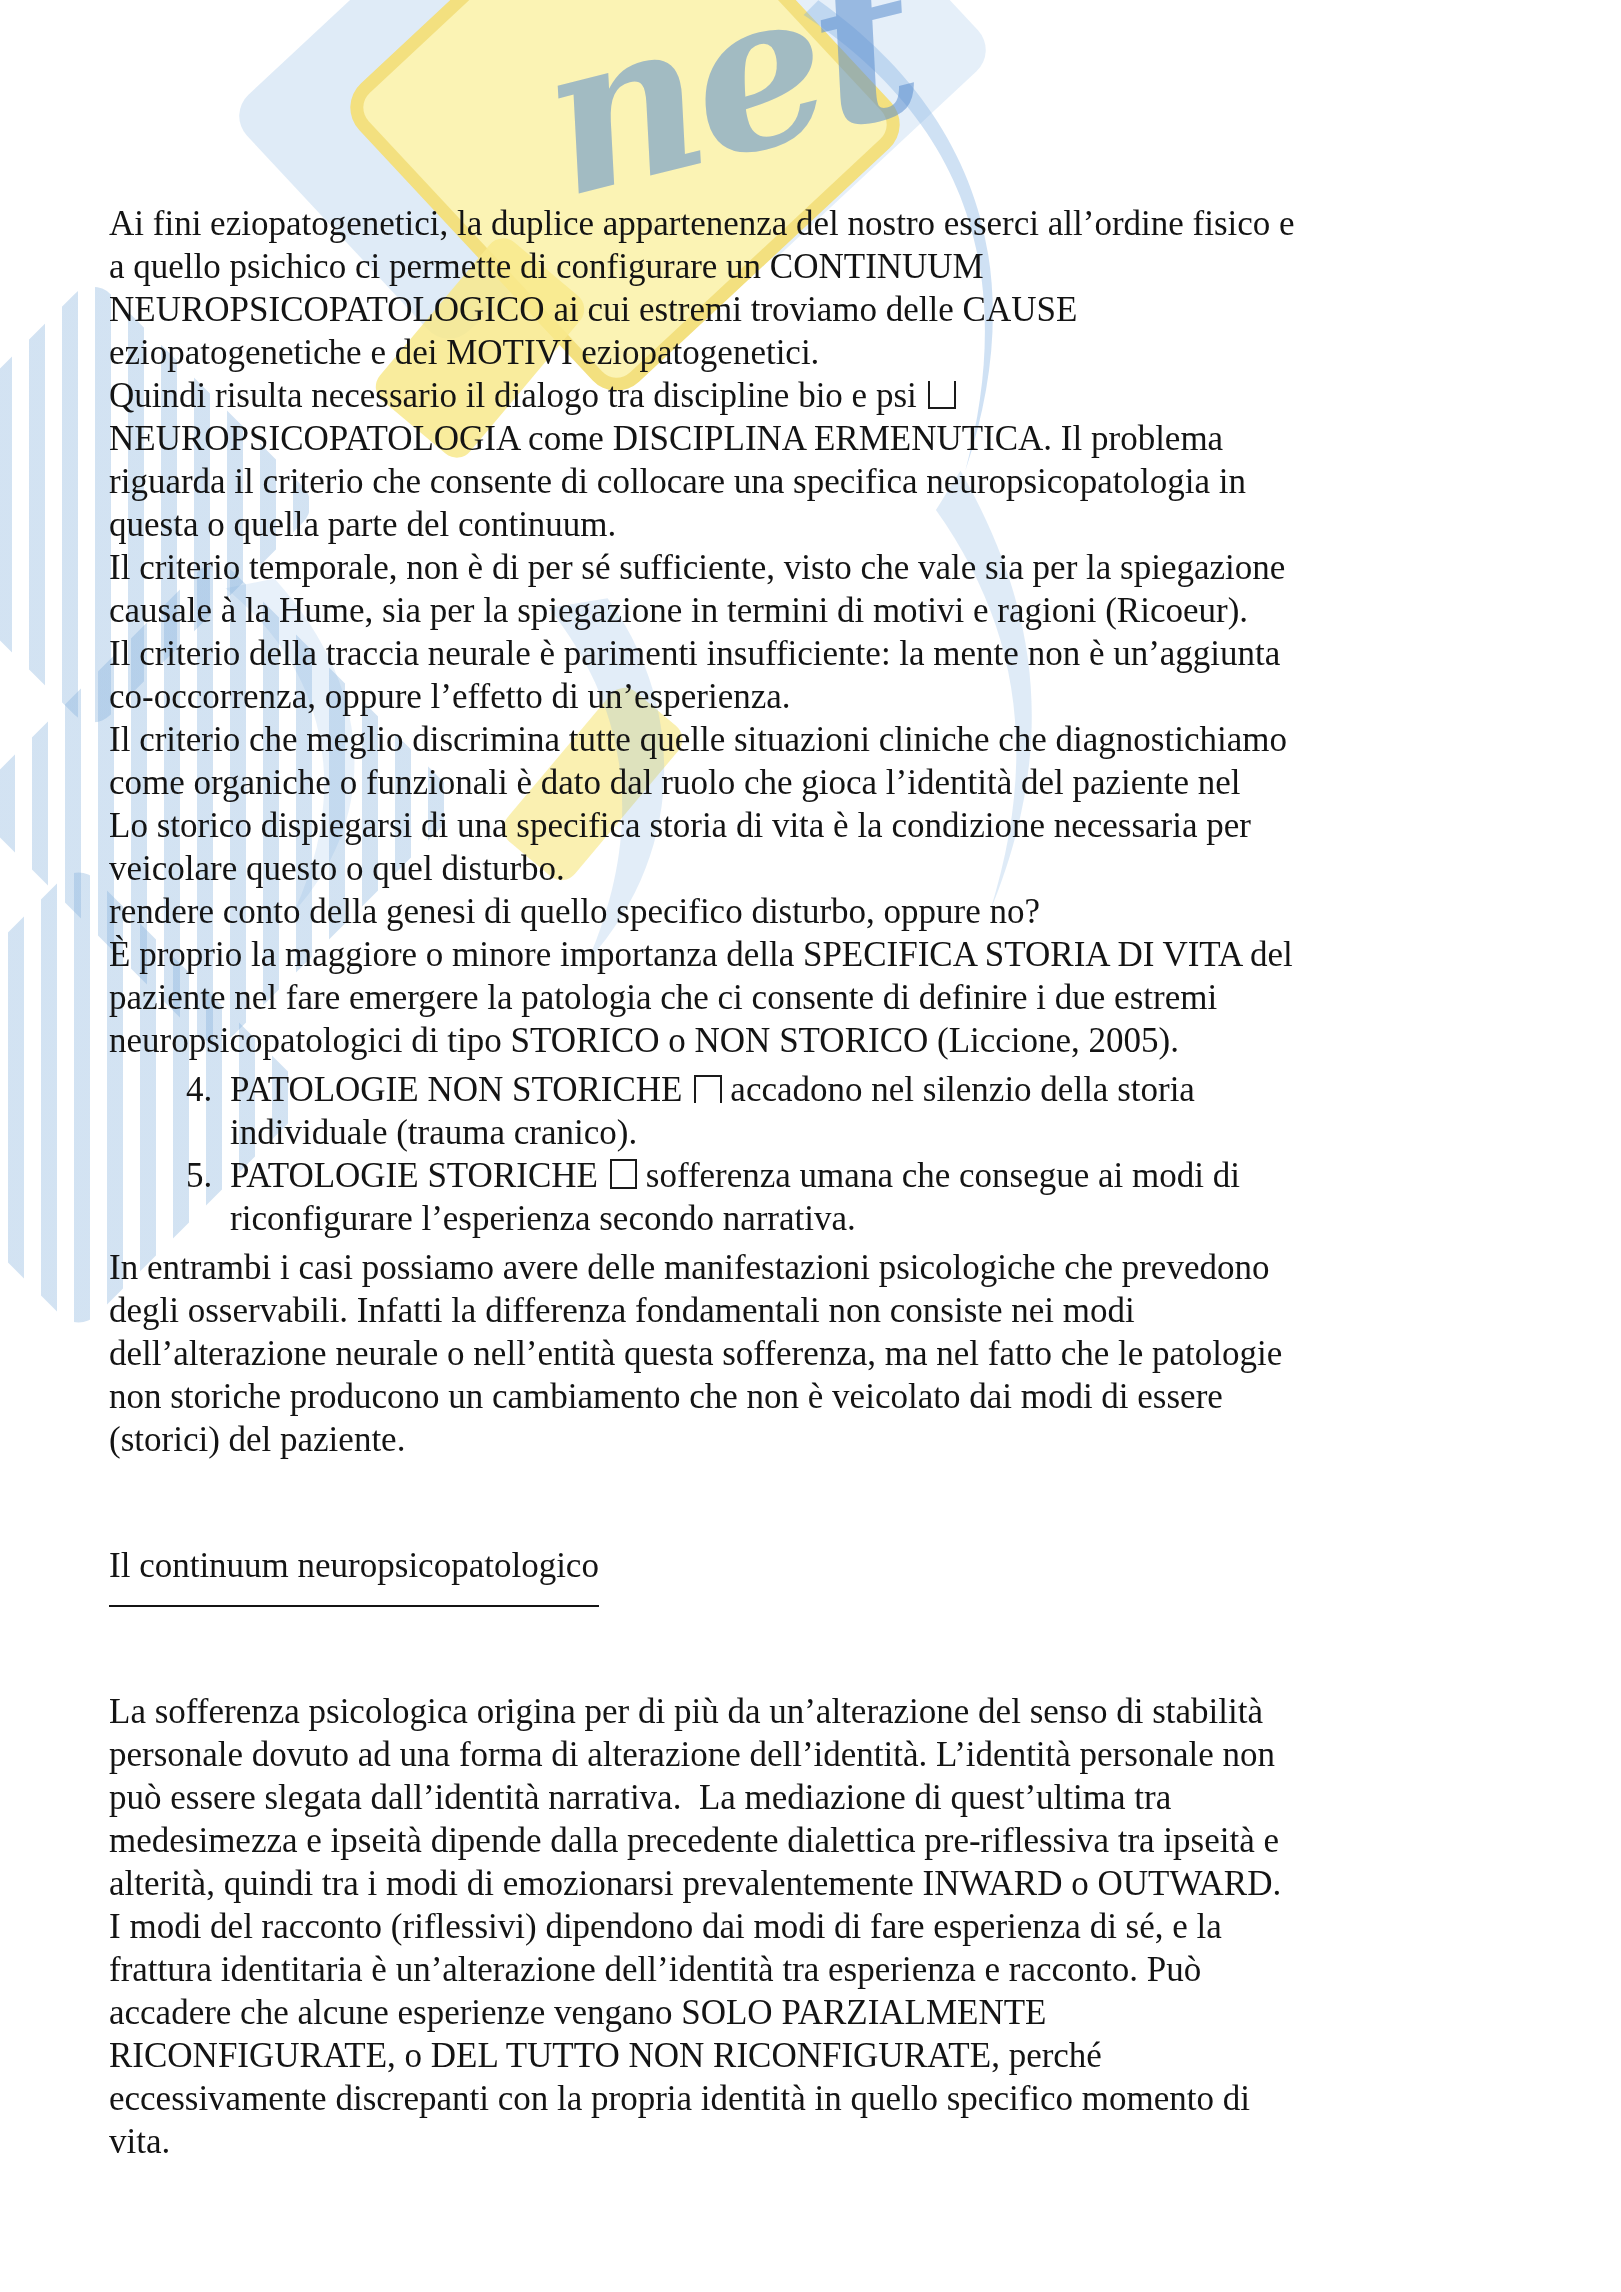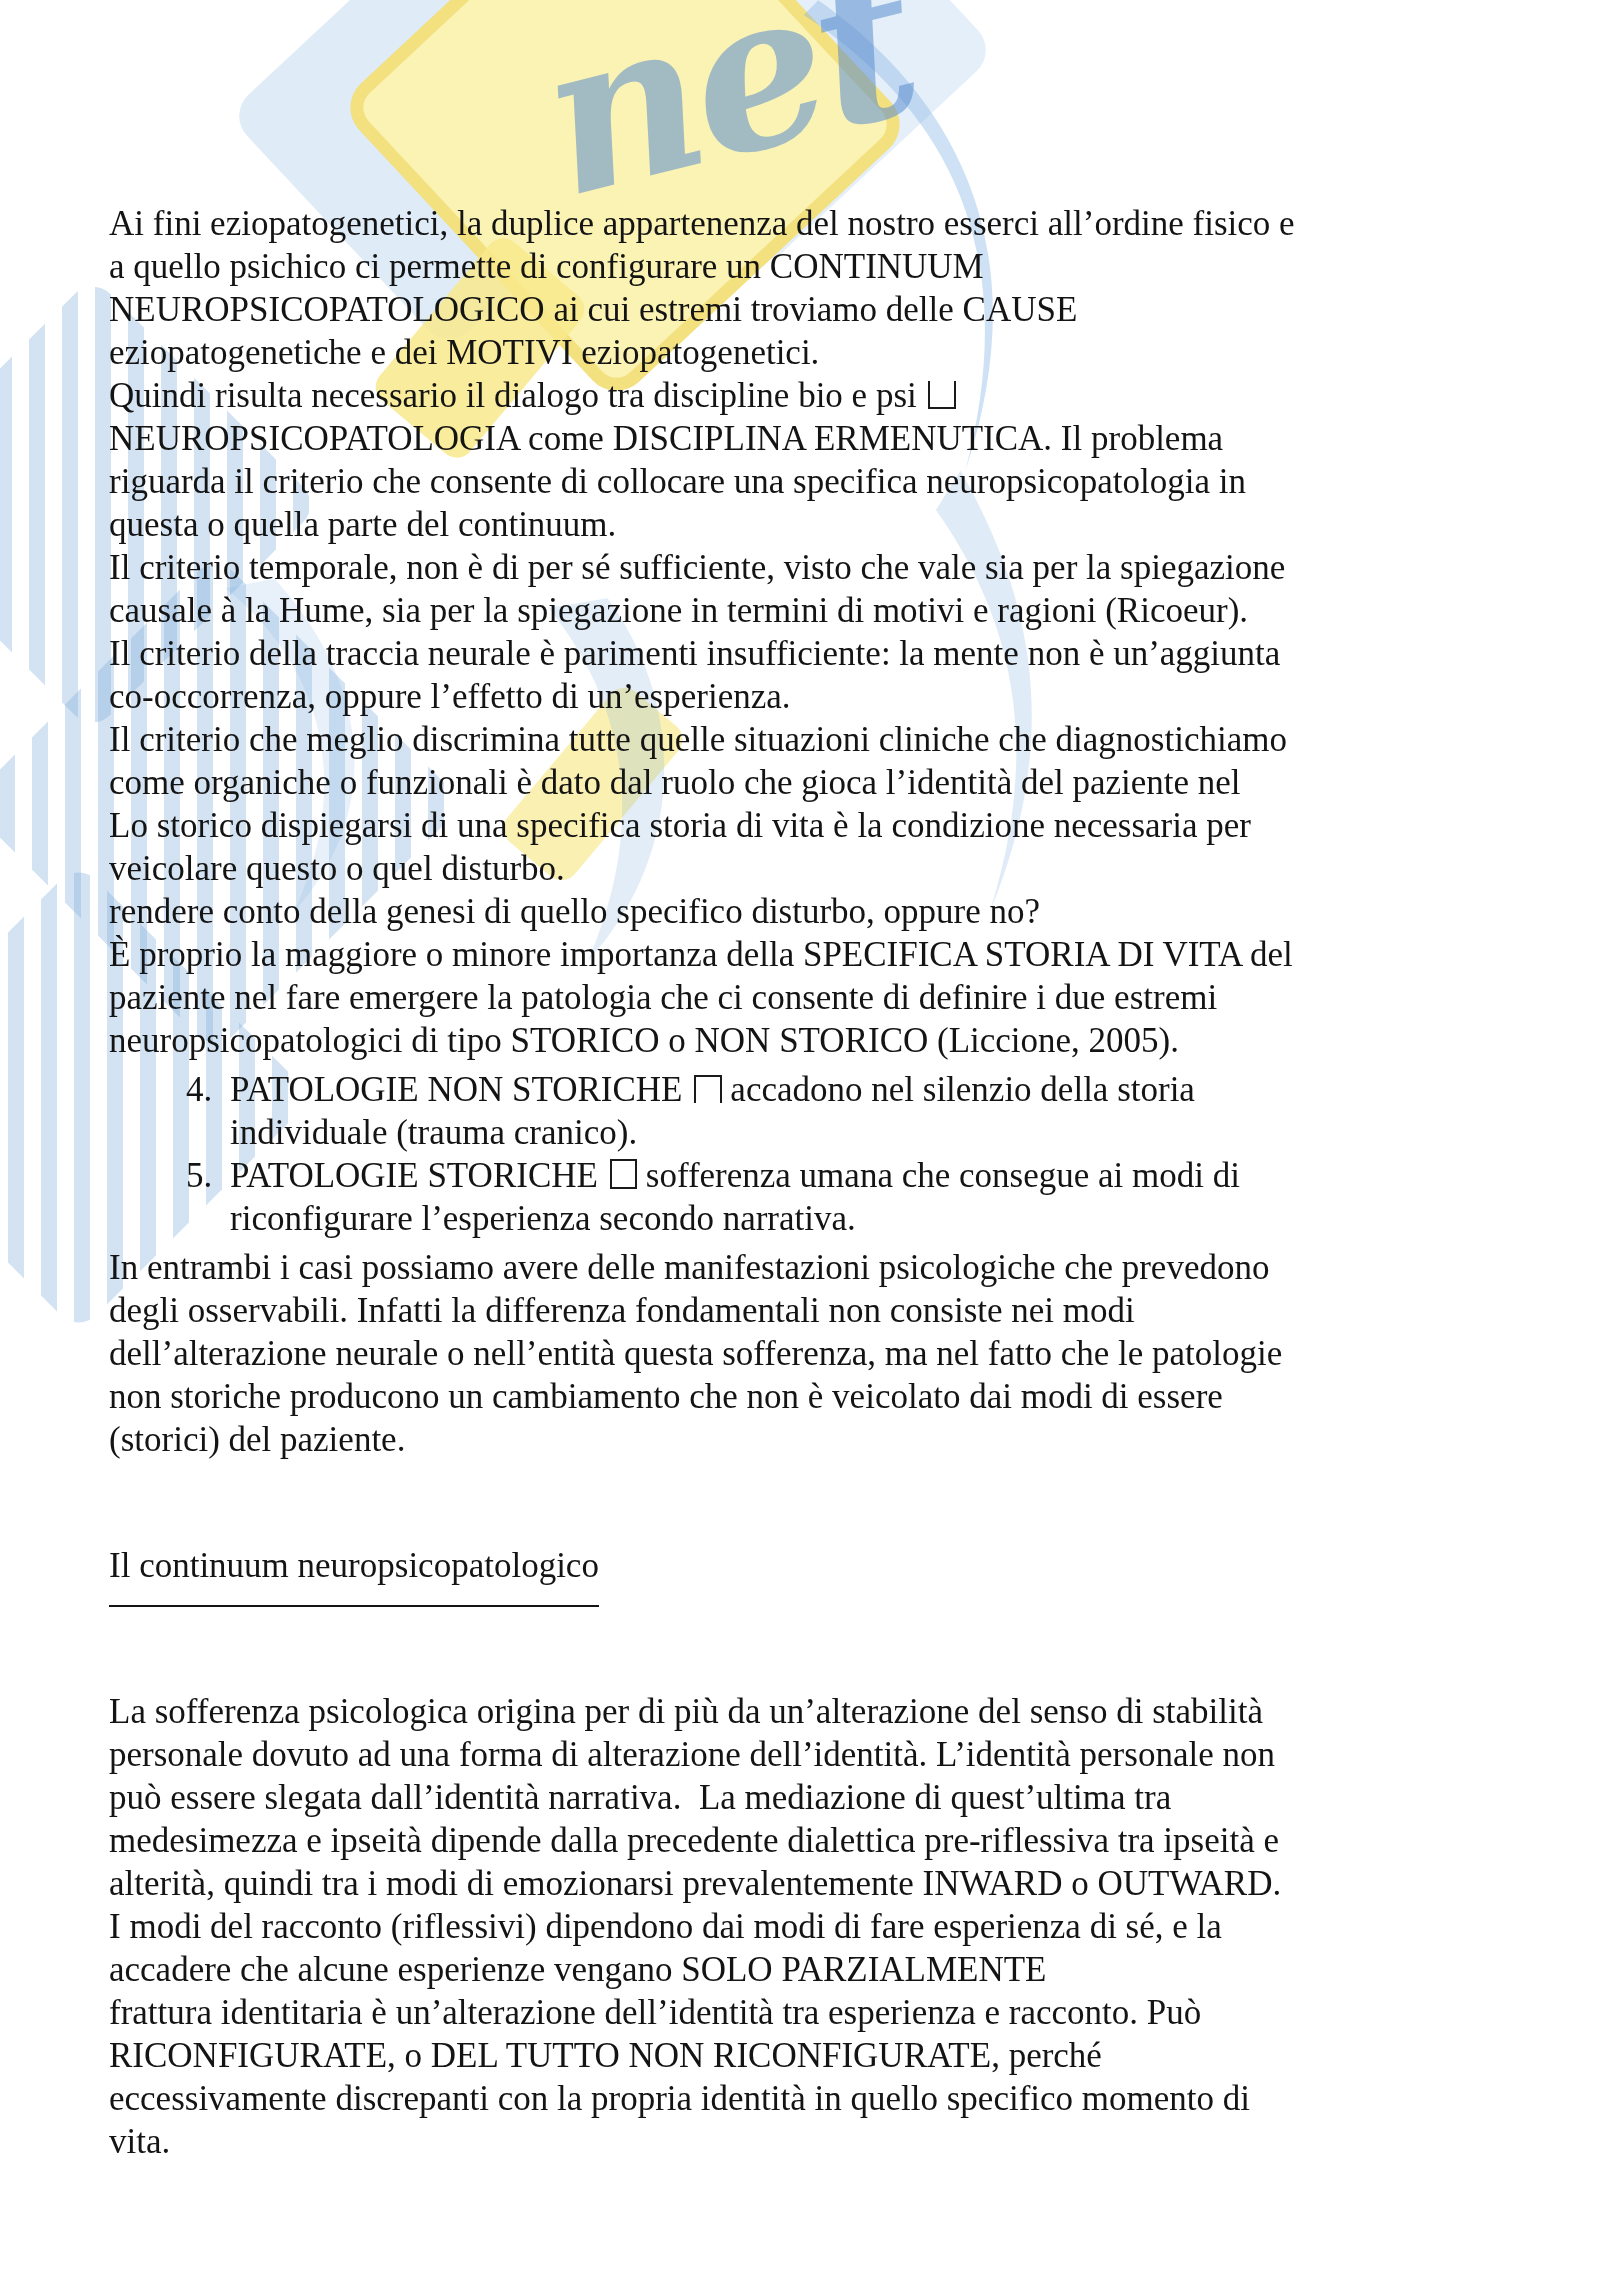--- a/index.html
+++ b/index.html
@@ -136,20 +136,20 @@
       <div class="line"><span class="heading-line">Il continuum neuropsicopatologico</span></div>
     </div>
     <div class="spacer" style="height: 71px;"></div>
     <div class="paragraph">
       <div class="line">La sofferenza psicologica origina per di più da un’alterazione del senso di stabilità</div>
       <div class="line">personale dovuto ad una forma di alterazione dell’identità. L’identità personale non</div>
       <div class="line">può essere slegata dall’identità narrativa.&nbsp; La mediazione di quest’ultima tra</div>
       <div class="line">medesimezza e ipseità dipende dalla precedente dialettica pre-riflessiva tra ipseità e</div>
       <div class="line">alterità, quindi tra i modi di emozionarsi prevalentemente INWARD o OUTWARD.</div>
       <div class="line">I modi del racconto (riflessivi) dipendono dai modi di fare esperienza di sé, e la</div>
+      <div class="line">frattura identitaria è un’alterazione dell’identità tra esperienza e racconto. Può</div>
       <div class="line">accadere che alcune esperienze vengano SOLO PARZIALMENTE</div>
-      <div class="line">frattura identitaria è un’alterazione dell’identità tra esperienza e racconto. Può</div>
       <div class="line">RICONFIGURATE, o DEL TUTTO NON RICONFIGURATE, perché</div>
       <div class="line">eccessivamente discrepanti con la propria identità in quello specifico momento di</div>
       <div class="line">vita.</div>
     </div>
   </div>
 
 
 </body></html>

